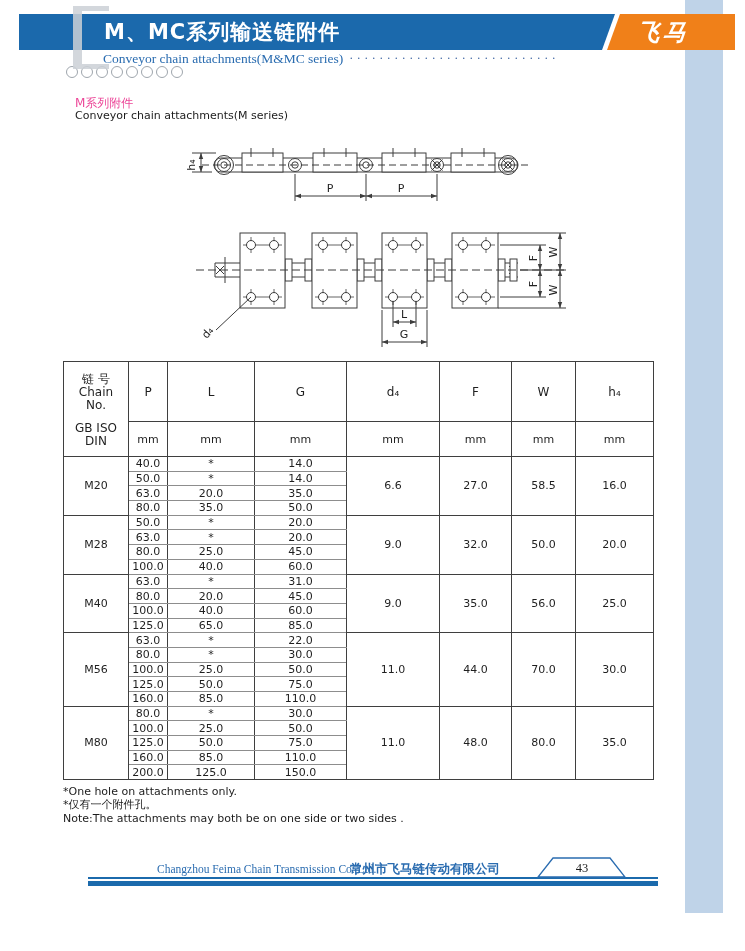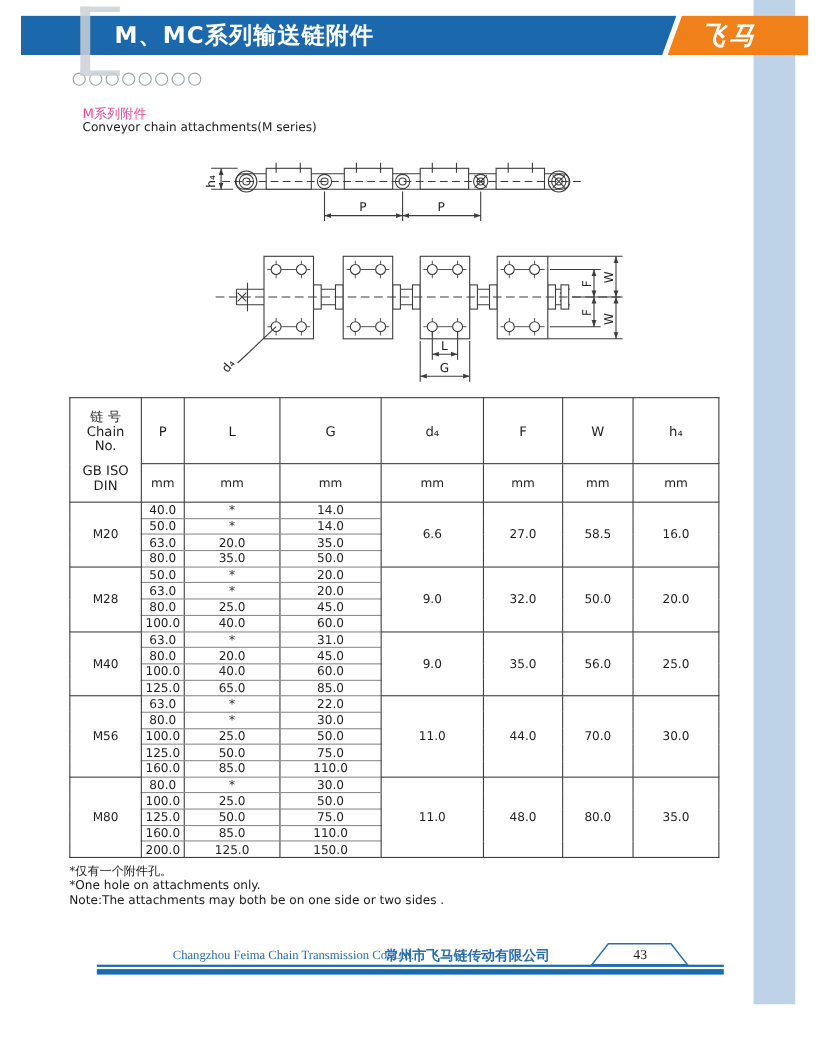--- a/index.html
+++ b/index.html
@@ -97,20 +97,23 @@
   <div class="bracket"></div>
 
   <div class="banner">
     <div class="banner-title">M、MC系列输送链附件</div>
   </div>
 
   <div class="logo-flag">
     <div class="logo-text">飞马</div>
   </div>
 
+  <div class="subtitle-row">
+    <span>Conveyor chain attachments(M&amp;MC series)</span><span class="leader-dots">····························</span>
+  </div>
 
   <div class="circles-row">
       <span class="ring"></span>
       <span class="ring"></span>
       <span class="ring"></span>
       <span class="ring"></span>
       <span class="ring"></span>
       <span class="ring"></span>
       <span class="ring"></span>
       <span class="ring"></span>
@@ -418,22 +421,22 @@
           <tr>
             <td>200.0</td>
             <td>125.0</td>
             <td>150.0</td>
           </tr>
         </tbody>
     </table>
   </div>
 
   <div class="notes">
+    <div>*One hole on attachments only.</div>
     <div>*仅有一个附件孔。</div>
-    <div>*One hole on attachments only.</div>
     <div>Note:The attachments may both be on one side or two sides .</div>
   </div>
 
   <div class="footer-en">Changzhou Feima Chain Transmission Co.,Ltd.</div>
   <div class="footer-cn">常州市飞马链传动有限公司</div>
   <div class="rule-thin"></div>
   <div class="rule-thick"></div>
   <svg class="page-tab" width="90" height="21" viewBox="0 0 90 21">
     <polygon points="16,1 73,1 88,20 1,20" fill="#ffffff" stroke="#2a6cb0" stroke-width="1.3"></polygon>
     <text x="45" y="15" text-anchor="middle">43</text>

